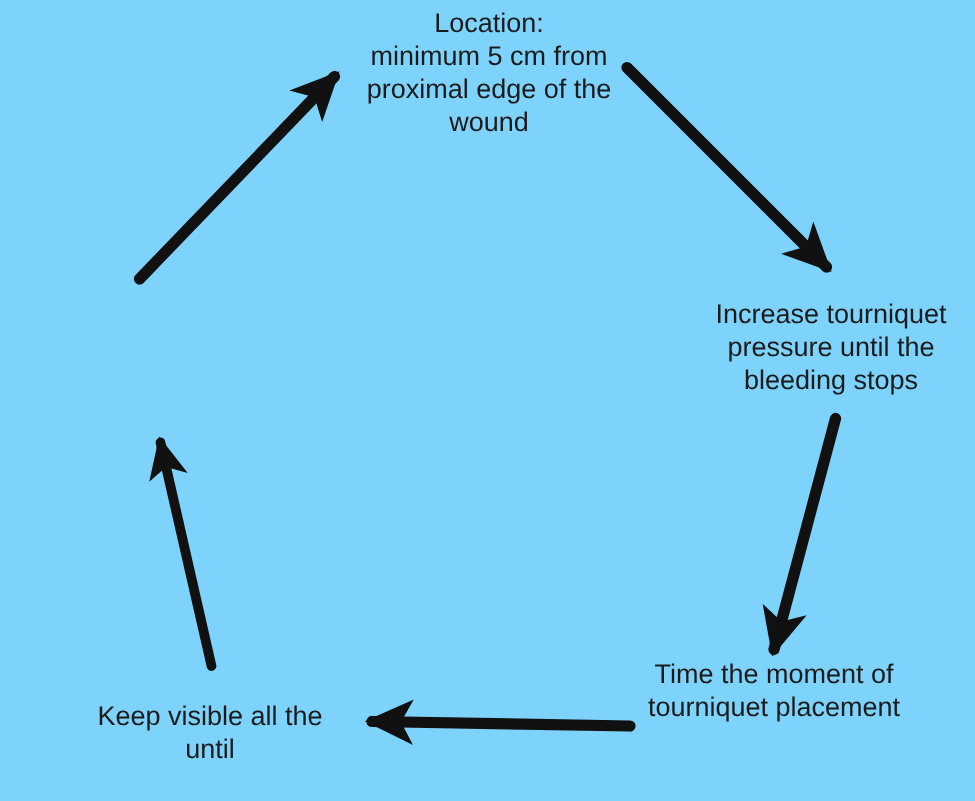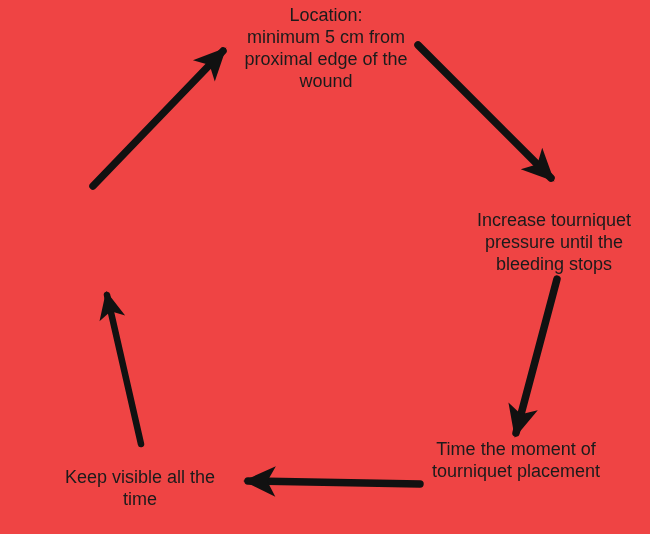--- a/index.html
+++ b/index.html
@@ -8,21 +8,21 @@
     padding: 0;
     background: #ffffff;
   }
   body {
     font-family: "Liberation Sans", sans-serif;
   }
   #canvas {
     position: relative;
     width: 650px;
     height: 534px;
-    background: #ef4444;
+    background: #7dd3fc;
     overflow: hidden;
   }
   #arrow-layer {
     position: absolute;
     left: 0;
     top: 0;
     width: 650px;
     height: 534px;
     pointer-events: none;
   }
@@ -40,21 +40,20 @@
   #node-location {
     left: 228px;
     top: 4px;
     width: 196px;
   }
   
   #node-pressure {
     left: 458px;
     top: 198px;
     width: 192px;
-    margin-top: 11px;
   }
   
   #node-time {
     left: 418px;
     top: 438px;
     width: 196px;
   }
   
   #node-visible {
     left: 48px;
@@ -97,16 +96,16 @@
 wound</div>
 
   <div class="node" id="node-pressure">Increase tourniquet
 pressure until the
 bleeding stops</div>
 
   <div class="node" id="node-time">Time the moment of
 tourniquet placement</div>
 
   <div class="node" id="node-visible">Keep visible all the
-time</div>
+until</div>
 
 
 </div>
 
 </body></html>

